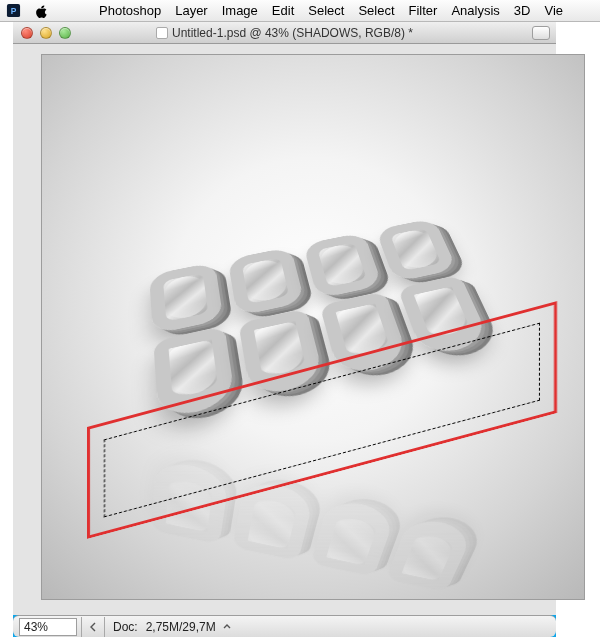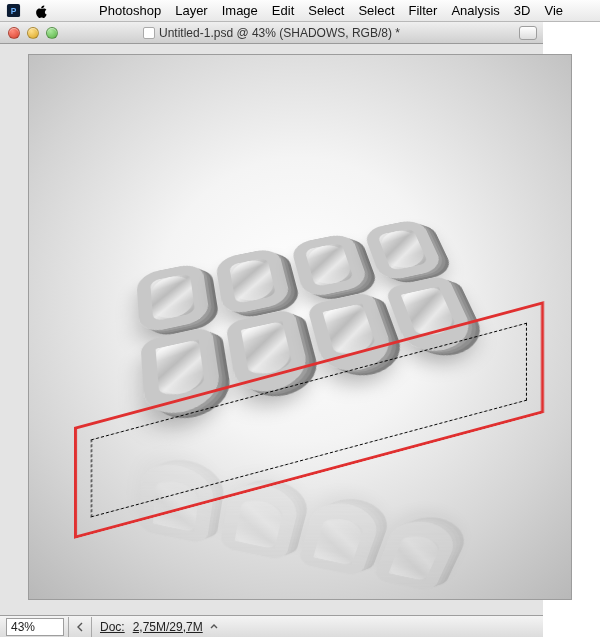--- a/index.html
+++ b/index.html
@@ -14,21 +14,21 @@
     display: flex; align-items: center;
     padding: 0 6px; gap: 14px;
     font-size: 13px; color: #000;
   }
   .menubar .item { cursor: default; white-space: nowrap; }
   .menubar .item.active { font-weight: normal; padding-left: 36px; }
   .menubar .left-icon svg { display:block; }
 
   
   .window {
-    position: absolute; left: 0; top: 22px;
+    position: absolute; left: 13px; top: 22px;
     width: 543px; height: 615px;
     background: #0ea5e9;
   }
   .titlebar {
     height: 22px;
     background: linear-gradient(#efefef, #cfcfcf);
     border-bottom: 1px solid #9a9a9a;
     display: flex; align-items: center;
     position: relative;
   }
@@ -109,31 +109,31 @@
     content:"";
     position:absolute; left:14px; right:14px; top:14px; bottom:14px;
     border:1.5px dashed #000;
   }
 
   
   .statusbar {
     position:absolute; left:0; right:0; bottom:0; height:22px;
     background: linear-gradient(#f4f4f4,#dcdcdc);
     border-top:1px solid #9e9e9e;
-    display:flex; align-items:center; font-size:12px; color:#222;
+    display:flex; align-items:center; font-size:12px; color:#222;border-radius:6px;
   }
   .zoom-field {
     width:58px; height:18px; margin-left:6px; padding:1px 4px;
     background:#fff; border:1px solid #9e9e9e;
     display:flex; align-items:center;
   }
   .stat-sep { width:1px; height:20px; background:#a8a8a8; margin:0 4px; }
   .chevy { width:14px; height:14px; display:flex; align-items:center; justify-content:center;}
   .chevy svg{display:block;}
-  .doc-size { padding:0 4px;text-decoration:underline; }
+  .doc-size { padding:0 4px; }
 </style>
 </head>
 <body>
 
 <div class="menubar">
   <span class="left-icon">
     <svg width="15" height="15" viewBox="0 0 16 16">
         <rect x="1" y="1" width="14" height="14" rx="2" fill="#0b1c33"></rect>
         <text x="8" y="12" font-size="9" font-family="Arial" font-weight="bold" text-anchor="middle" fill="#6fb5ff">P</text>
       </svg>

